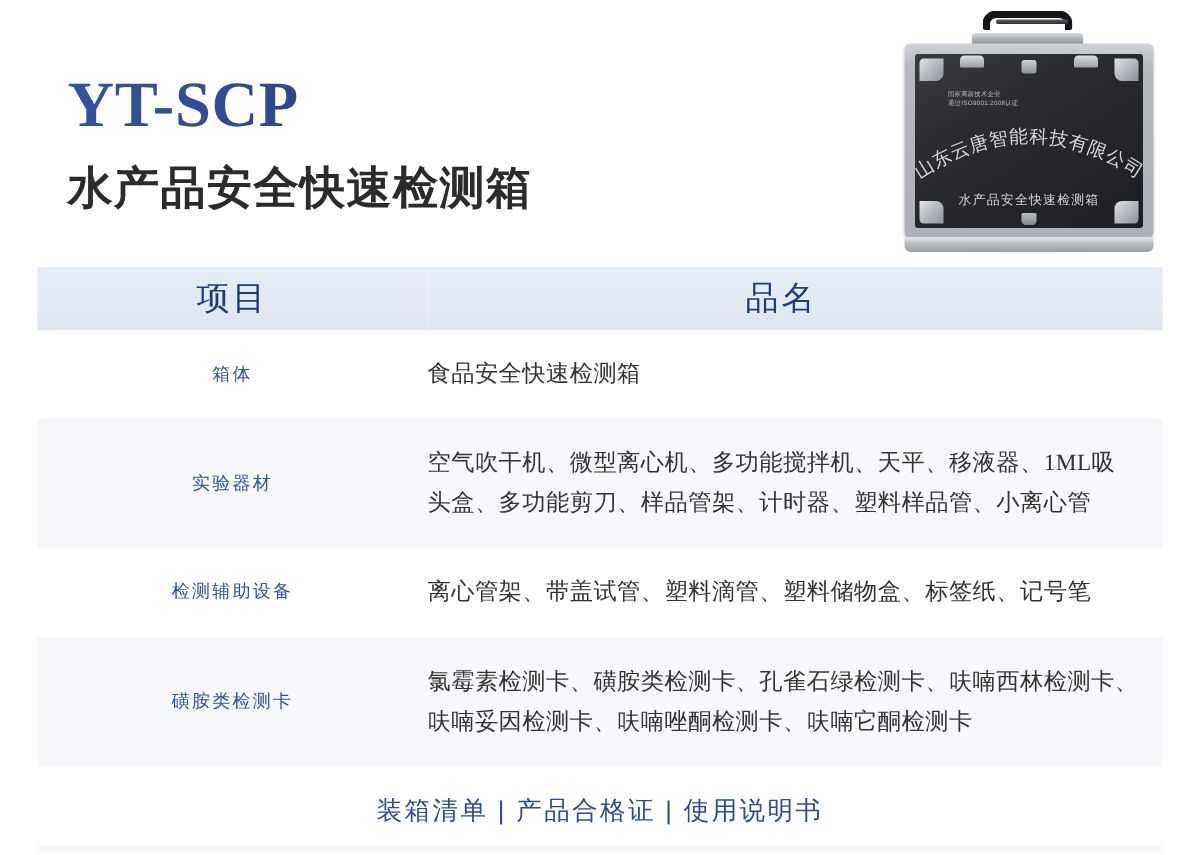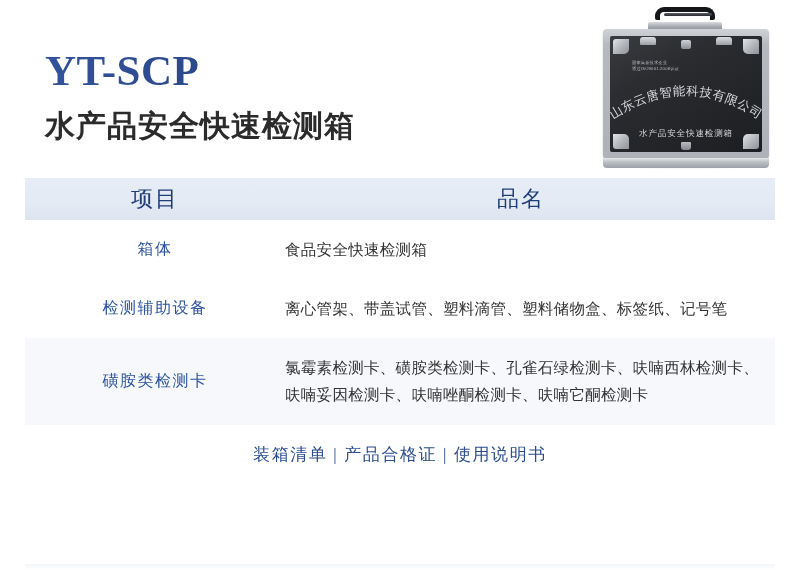--- a/index.html
+++ b/index.html
@@ -248,21 +248,21 @@
     vertical-align: middle;
     font-family: "Liberation Serif", "DejaVu Serif", serif;
   }
 
   .spec-table tbody tr.odd td { background: #ffffff; }
   .spec-table tbody tr.even td { background: #f6f8fc; }
 
   td.cell-item {
     text-align: center;
     color: #2d539f;
-    font-size: 16px;
+    font-size: 12px;
     letter-spacing: 1.5px;
     padding: 16px 8px;
     white-space: nowrap;
   }
 
   td.cell-name {
     color: #333333;
     font-size: 15.5px;
     line-height: 1.75;
     letter-spacing: 0.3px;
@@ -271,21 +271,21 @@
 
   
   .footer-row td {
     background: #ffffff;
     text-align: center;
     padding: 18px 0 20px 0;
   }
   .footer-links {
     display: inline-block;
     color: #2b4d90;
-    font-family: Liberation Serif, serif;
+    font-family: Liberation Sans, sans-serif;
     font-size: 17px;
     letter-spacing: 1.6px;
   }
 
   .bottom-fade {
     position: absolute;
     left: 25px;
     bottom: 0;
     width: 750px;
     height: 6px;
@@ -350,20 +350,24 @@
       <tr>
         <th class="th-item">项目</th>
         <th class="th-name">品名</th>
       </tr>
     </thead>
     <tbody>
       <tr class="odd">
         <td class="cell-item">箱体</td>
         <td class="cell-name">食品安全快速检测箱</td>
       </tr>
+      <tr class="even">
+        <td class="cell-item">实验器材</td>
+        <td class="cell-name">空气吹干机、微型离心机、多功能搅拌机、天平、移液器、1ML吸头盒、多功能剪刀、样品管架、计时器、塑料样品管、小离心管</td>
+      </tr>
       <tr class="odd">
         <td class="cell-item">检测辅助设备</td>
         <td class="cell-name">离心管架、带盖试管、塑料滴管、塑料储物盒、标签纸、记号笔</td>
       </tr>
       <tr class="even">
         <td class="cell-item">磺胺类检测卡</td>
         <td class="cell-name">氯霉素检测卡、磺胺类检测卡、孔雀石绿检测卡、呋喃西林检测卡、呋喃妥因检测卡、呋喃唑酮检测卡、呋喃它酮检测卡</td>
       </tr>
       <tr class="footer-row">
         <td colspan="2">

